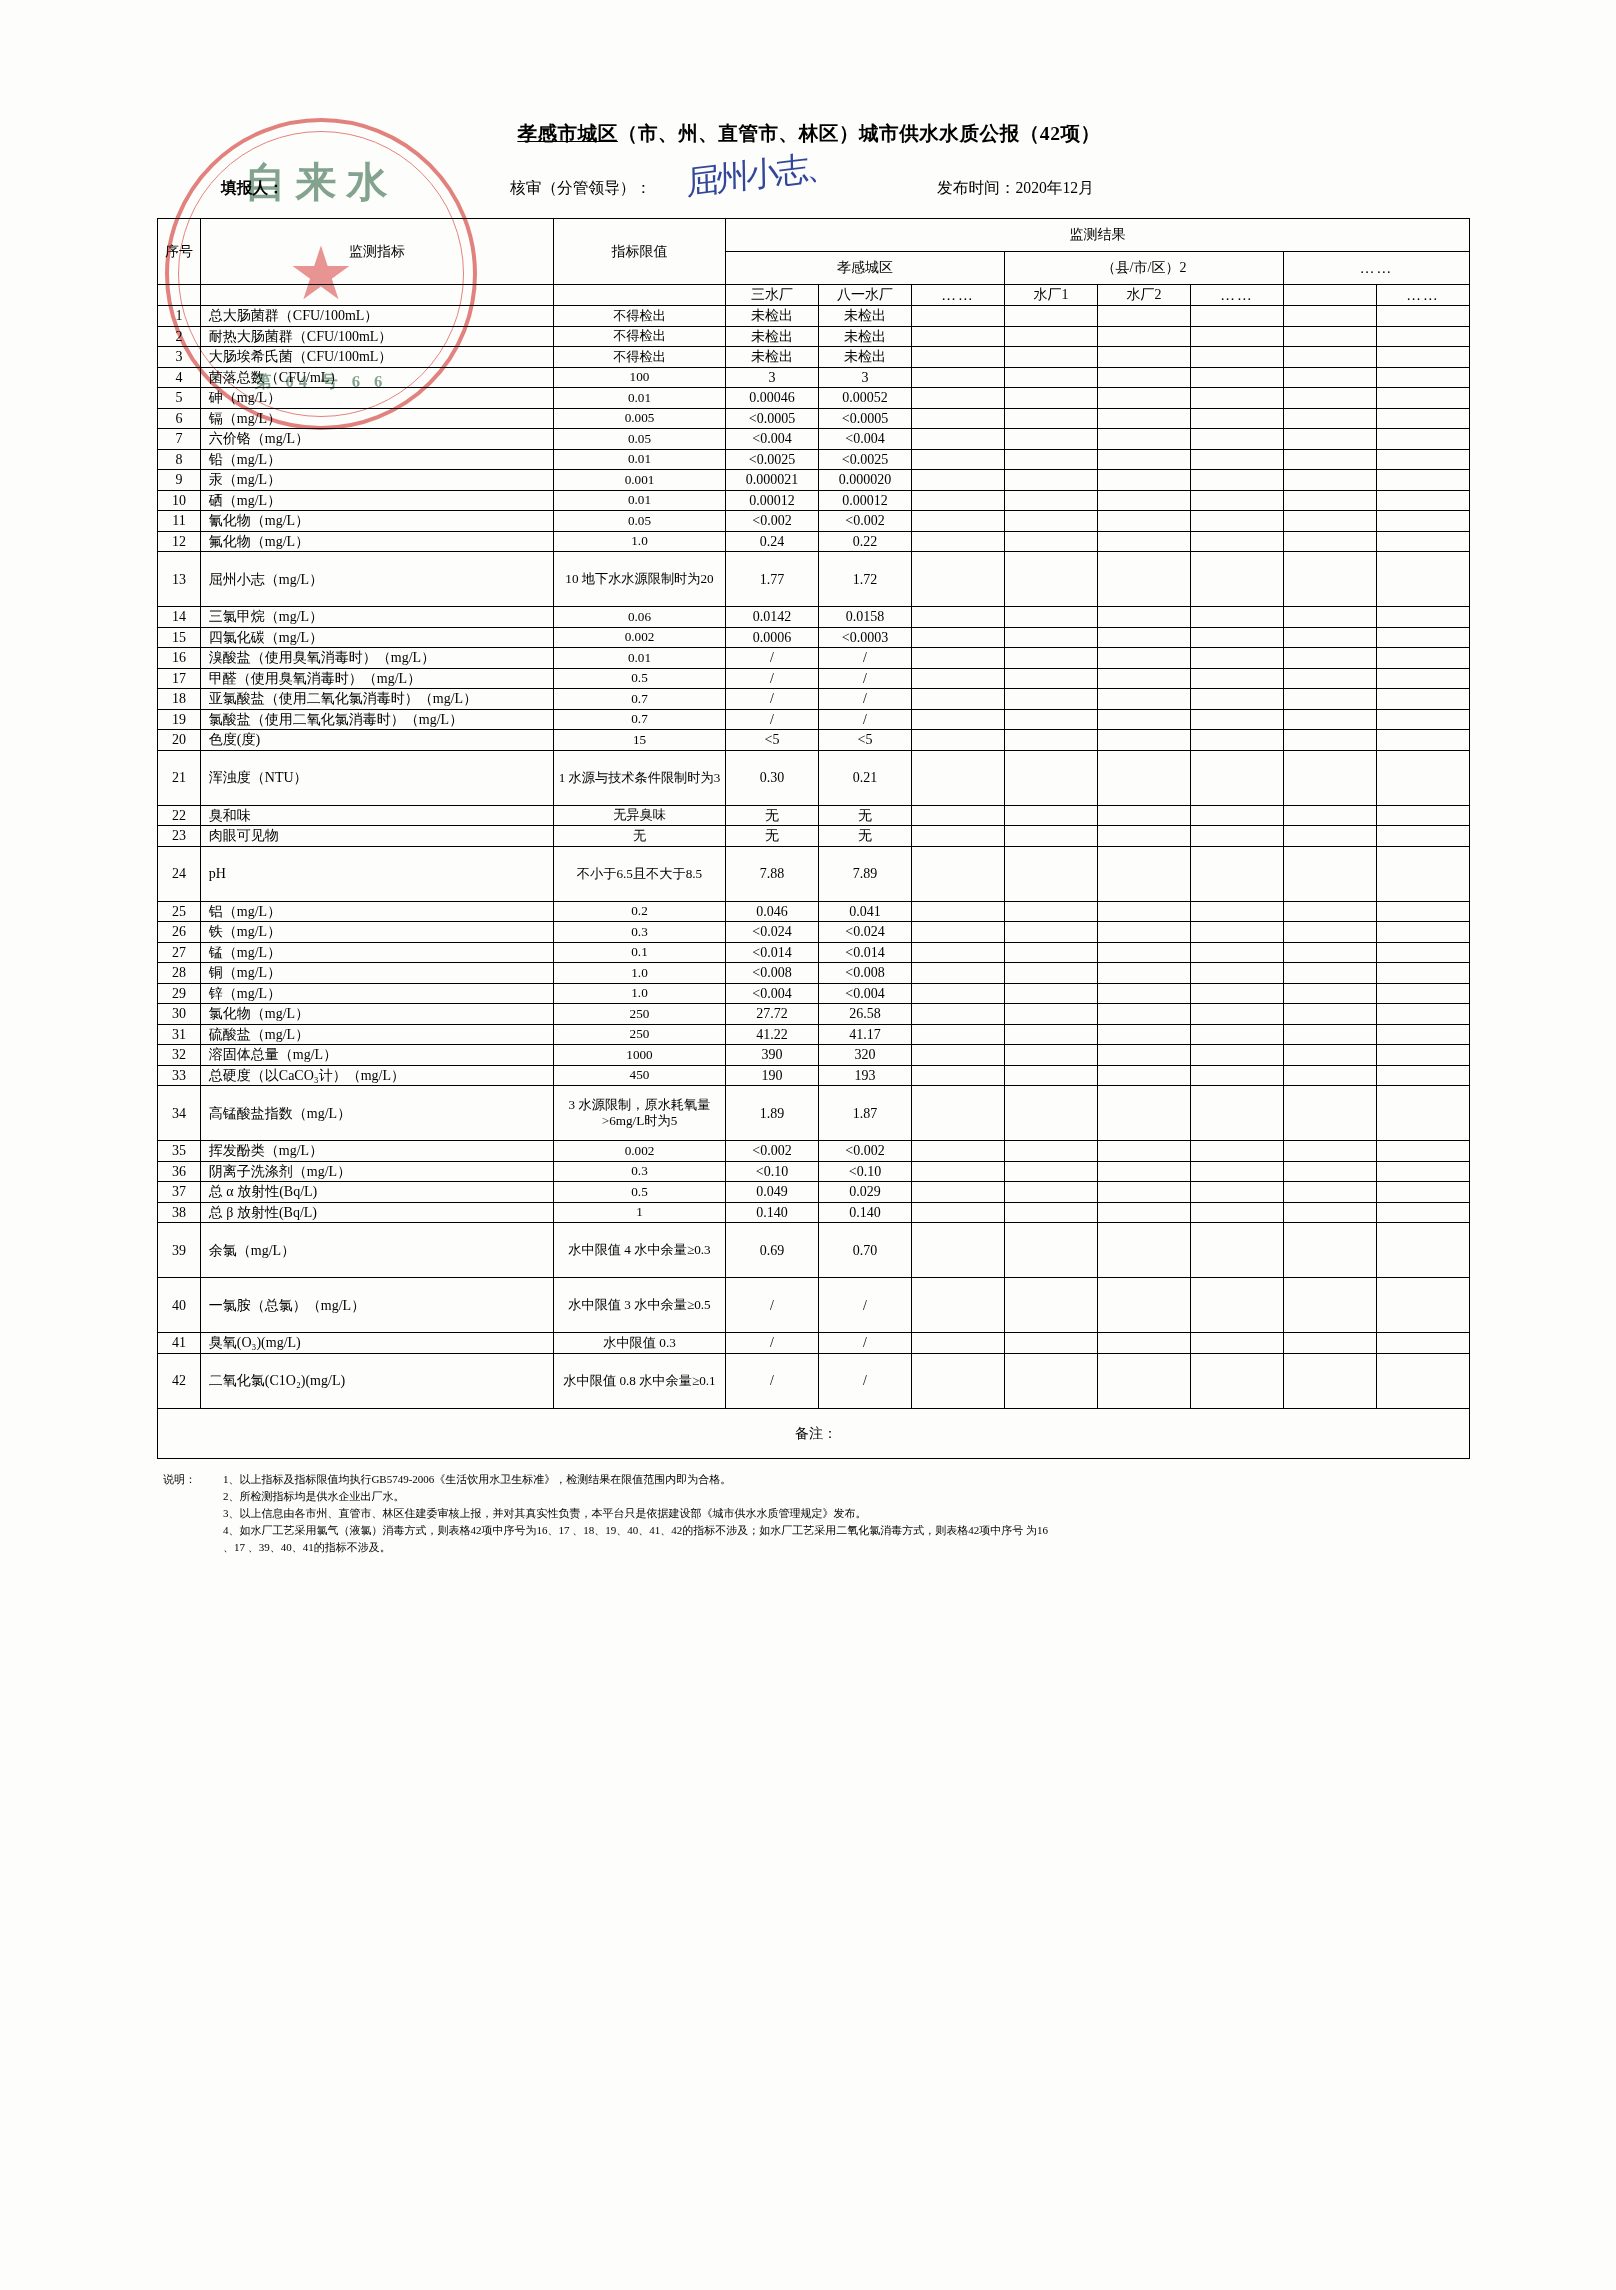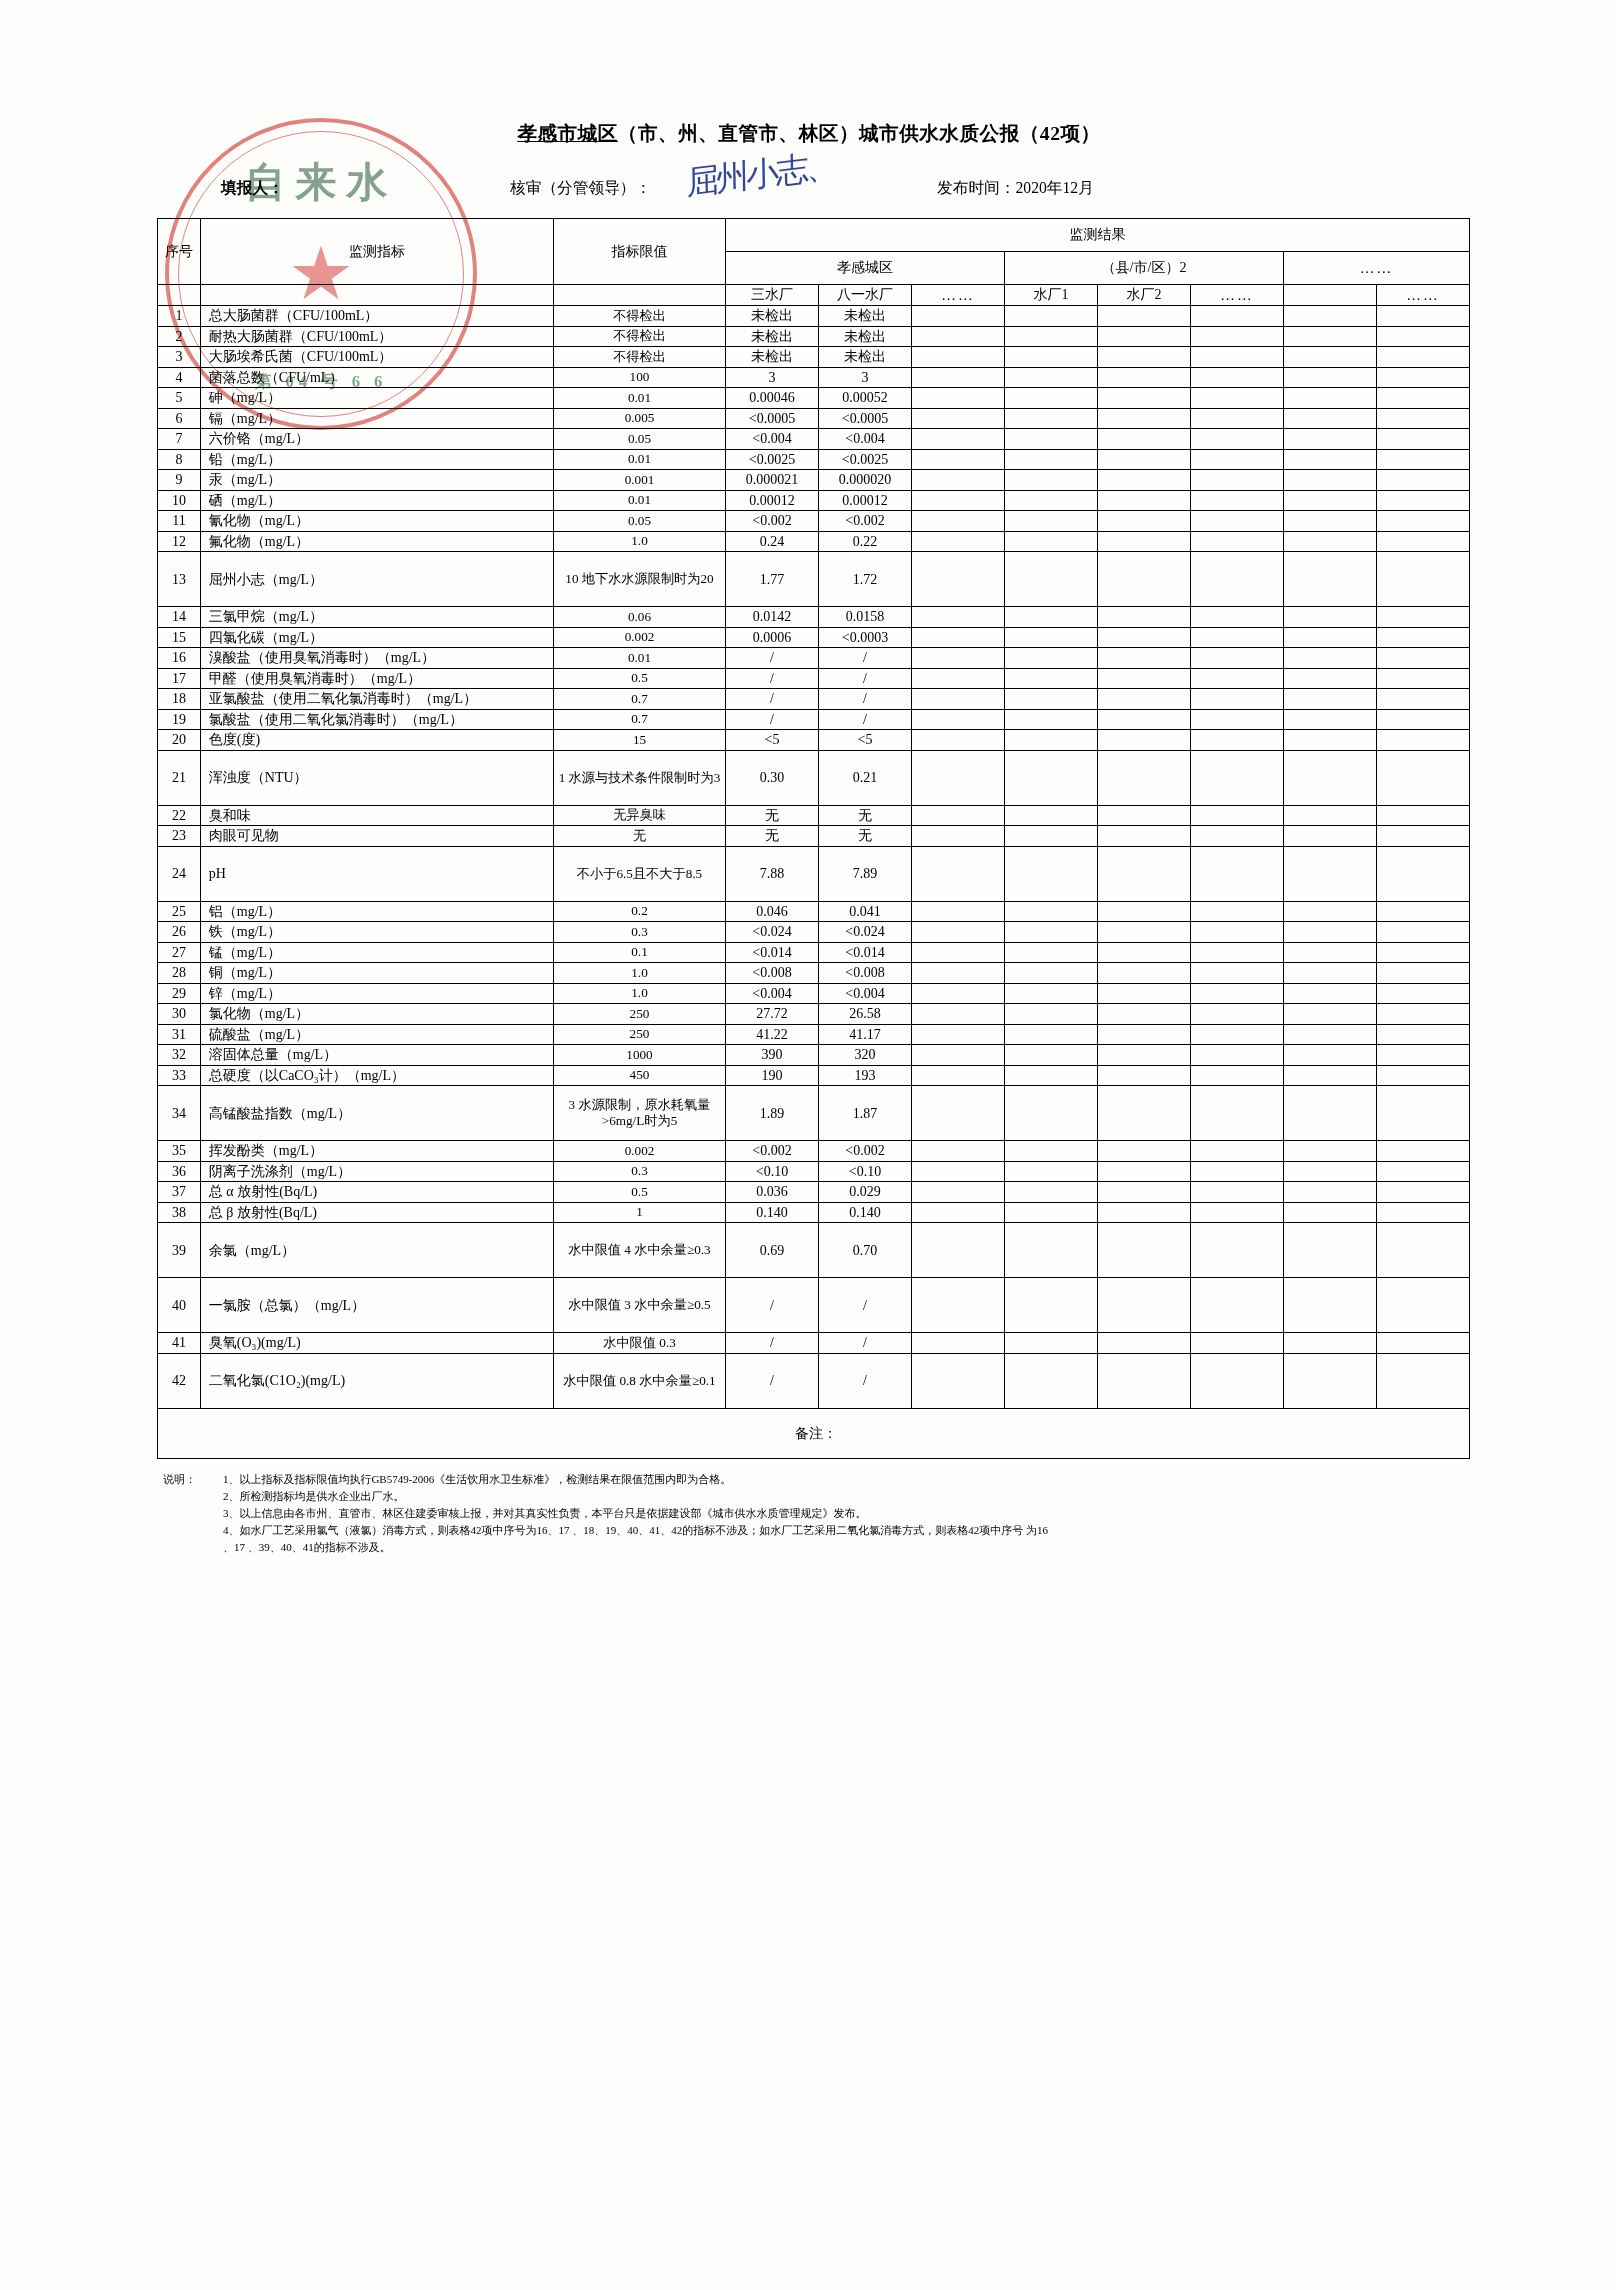--- a/index.html
+++ b/index.html
@@ -700,21 +700,21 @@
           <td class="blank"></td>
           <td class="blank"></td>
           <td class="blank"></td>
           <td class="blank"></td>
           <td class="blank"></td>
         </tr>
         <tr>
           <td>37</td>
           <td class="c-name">总 α 放射性(Bq/L)</td>
           <td class="limit-multi">0.5</td>
-          <td>0.036</td>
+          <td>0.049</td>
           <td>0.029</td>
           <td class="blank"></td>
           <td class="blank"></td>
           <td class="blank"></td>
           <td class="blank"></td>
           <td class="blank"></td>
           <td class="blank"></td>
         </tr>
         <tr>
           <td>38</td>

